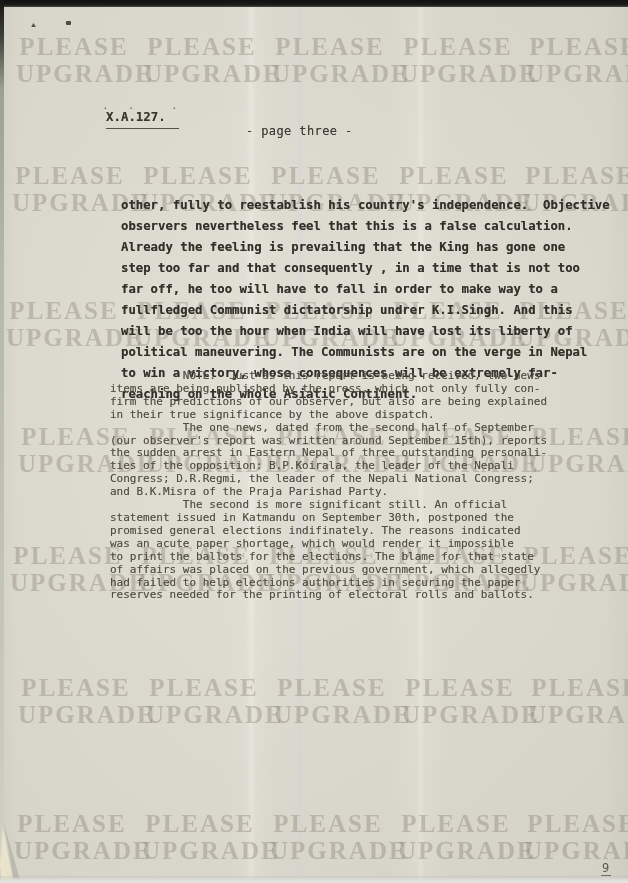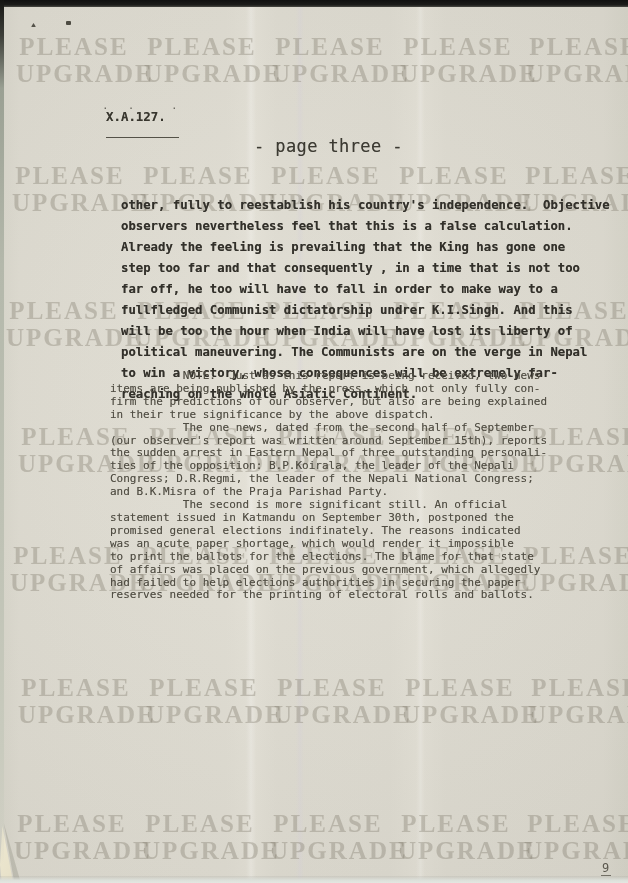--- a/index.html
+++ b/index.html
@@ -58,26 +58,26 @@
     color:rgba(122,117,102,0.34);
     white-space:nowrap;
   }
   .type{
     position:absolute;white-space:pre;
     font-family:"DejaVu Sans Mono","Liberation Mono",monospace;
   }
   .stray-marks{left:102px;top:99px;font-size:11px;color:rgba(70,68,60,0.75);letter-spacing:2px;}
   .doc-ref{
     left:106px;top:109px;font-size:12.4px;font-weight:700;color:#38362e;
-    border-bottom:1.6px solid rgba(60,58,48,0.85);padding:0 13px 13px 0;
+    border-bottom:1.6px solid rgba(60,58,48,0.85);padding:0 13px 4px 0;
     text-shadow:0 0 0.5px rgba(56,54,46,0.55);
   }
   .page-header{
-    left:246px;top:136px;font-size:17px;color:#3c3a32;
-    text-shadow:0 0 0.5px rgba(60,58,50,0.5);letter-spacing:0.4px;margin-left:8px;
+    left:246px;top:124px;font-size:12px;color:#3c3a32;
+    text-shadow:0 0 0.5px rgba(60,58,50,0.5);letter-spacing:0.4px;
   }
   .para-main{
     left:121px;top:195px;font-size:12.3px;line-height:21px;
     font-weight:700;color:#32302a;
     text-shadow:0 0 0.6px rgba(50,48,42,0.55);
   }
   .para-note{
     left:110px;top:370px;font-size:11px;line-height:12.9px;
     color:#504d43;
     text-shadow:0 0 0.5px rgba(80,77,67,0.45);

